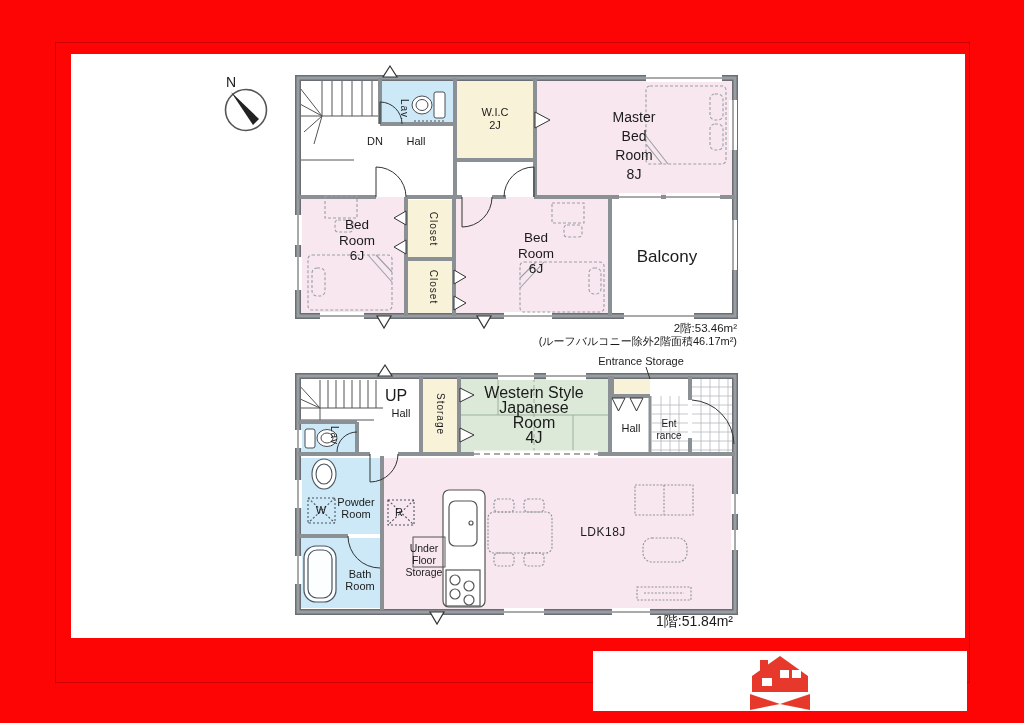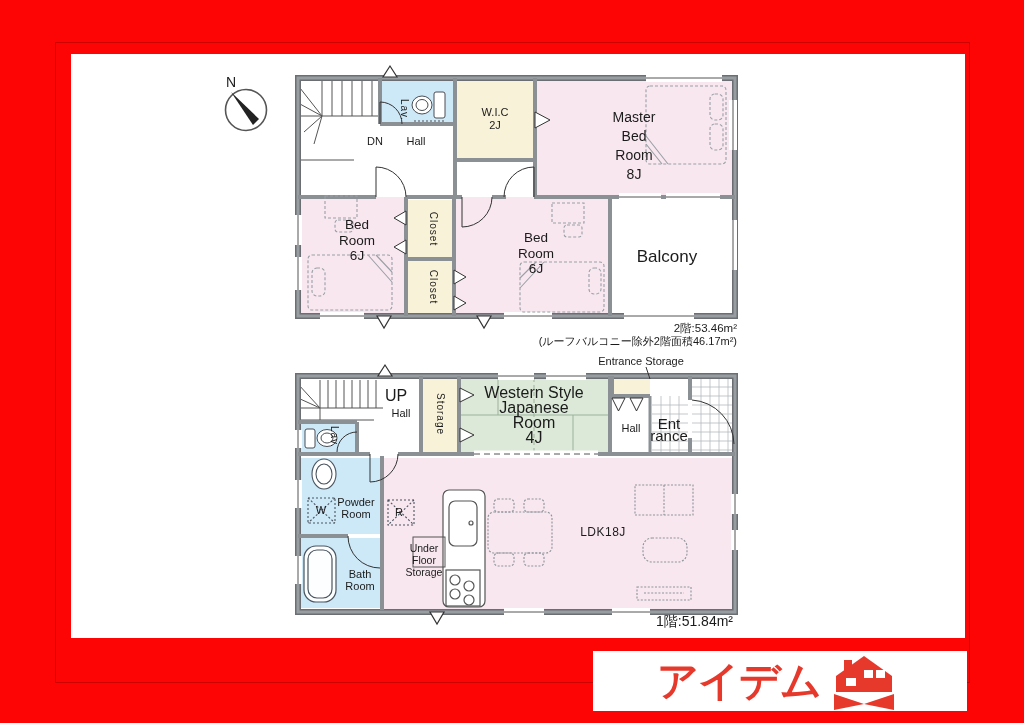--- a/index.html
+++ b/index.html
@@ -269,36 +269,35 @@
   <div class="lbl" style="left:396px;top:396px;font-size:16px;">UP</div>
   <div class="lbl" style="left:401px;top:413px;font-size:11px;">Hall</div>
   <div class="lbl v" style="left:334px;top:437px;font-size:10px;">Lav.</div>
   <div class="lbl v" style="left:440px;top:414px;font-size:10px;">Storage</div>
   <div class="lbl" style="left:534px;top:415px;font-size:16px;line-height:15px;">Western Style
 Japanese
 Room
 4J</div>
   <div class="lbl" style="left:641px;top:361px;font-size:11px;">Entrance Storage</div>
   <div class="lbl" style="left:631px;top:428px;font-size:11px;">Hall</div>
-  <div class="lbl" style="left:669px;top:430px;font-size:15px;line-height:12px;">Ent
+  <div class="lbl" style="left:669px;top:430px;font-size:10px;line-height:12px;">Ent
 rance</div>
   <div class="lbl" style="left:356px;top:508px;font-size:11px;line-height:12px;">Powder
 Room</div>
   <div class="lbl" style="left:321px;top:510px;font-size:11px;">W</div>
   <div class="lbl" style="left:360px;top:580px;font-size:11px;line-height:12px;">Bath
 Room</div>
   <div class="lbl" style="left:399px;top:512px;font-size:11px;">R</div>
   <div class="lbl" style="left:424px;top:560px;font-size:10.5px;line-height:12px;">Under
 Floor
 Storage</div>
   <div class="lbl" style="left:603px;top:532px;font-size:12px;letter-spacing:.5px;">LDK18J</div>
   <div class="ra" style="right:291px;top:613px;font-size:14px;">1階:51.84m²</div>
 
   <div id="logo-box">
-    <span class="logo-txt">アイデム</span>
     <svg style="position:static" width="78" height="58" viewBox="0 0 76 58">
       <rect x="18" y="8" width="8" height="14" fill="#e6392c"></rect>
       <polygon points="10,24 38,4 66,24 66,40 10,40" fill="#e6392c"></polygon>
       <rect x="20" y="26" width="10" height="8" fill="#ffffff"></rect>
       <rect x="38" y="18" width="9" height="8" fill="#ffffff"></rect>
       <rect x="50" y="18" width="9" height="8" fill="#ffffff"></rect>
       <polygon points="8,42 38,52 8,58" fill="#e6392c"></polygon>
       <polygon points="68,42 38,52 68,58" fill="#e6392c"></polygon>
     </svg>
   </div>

